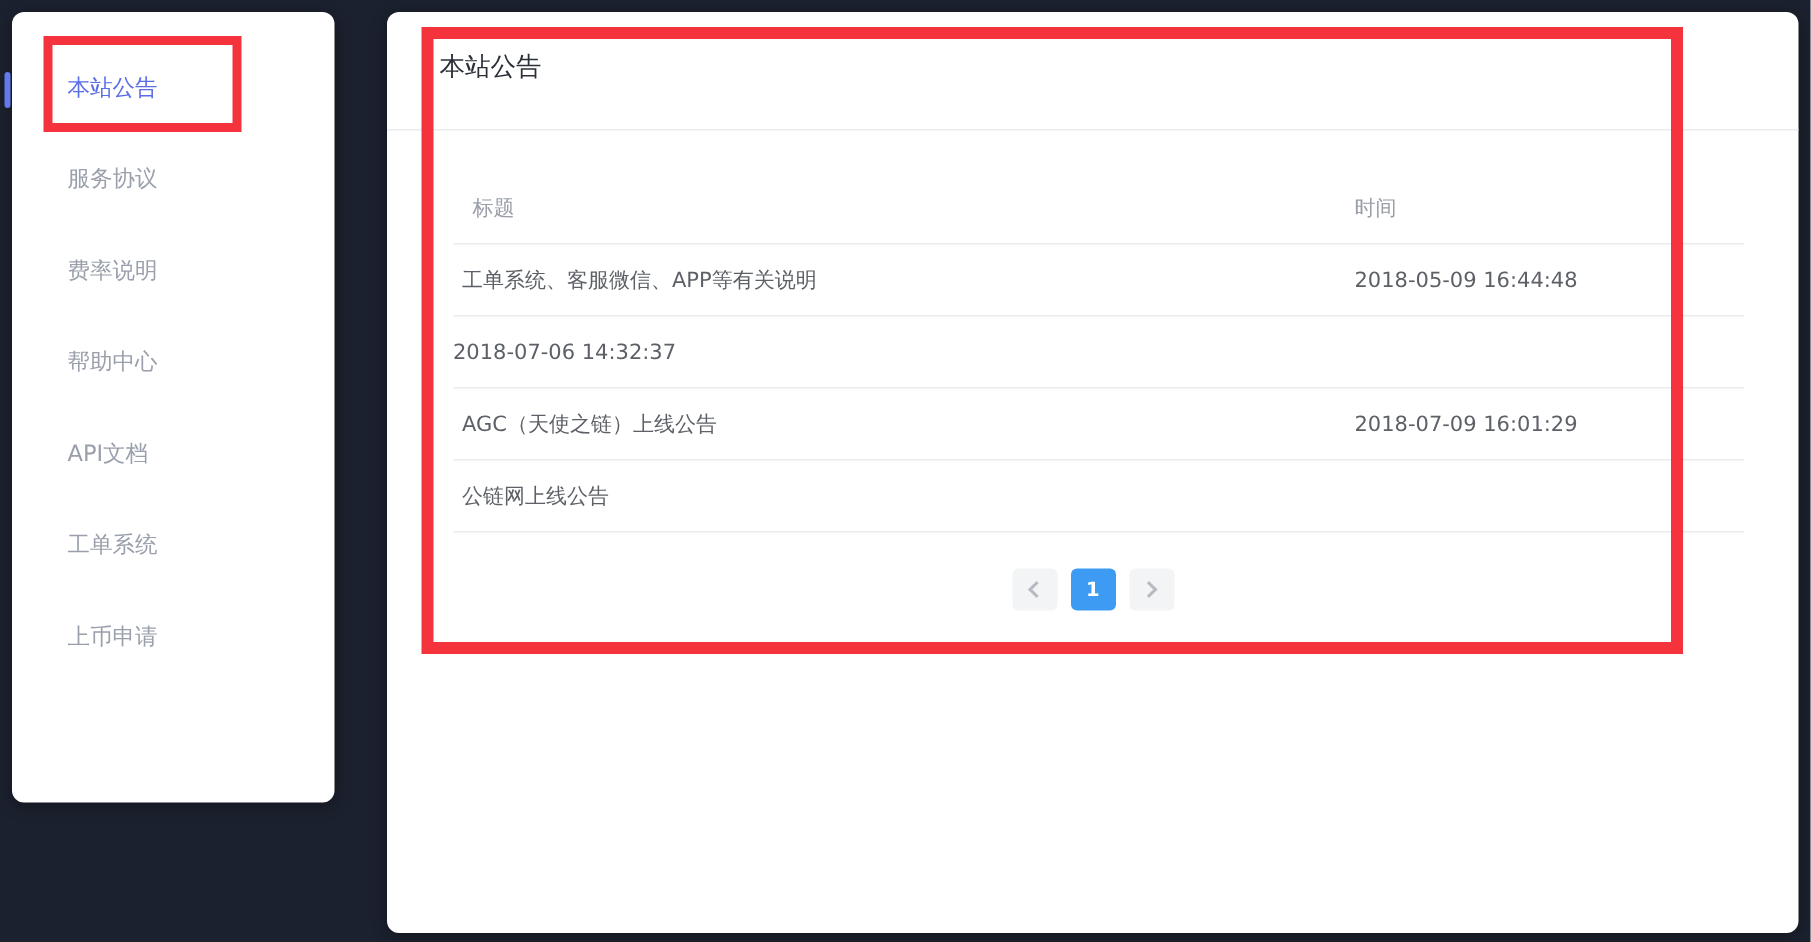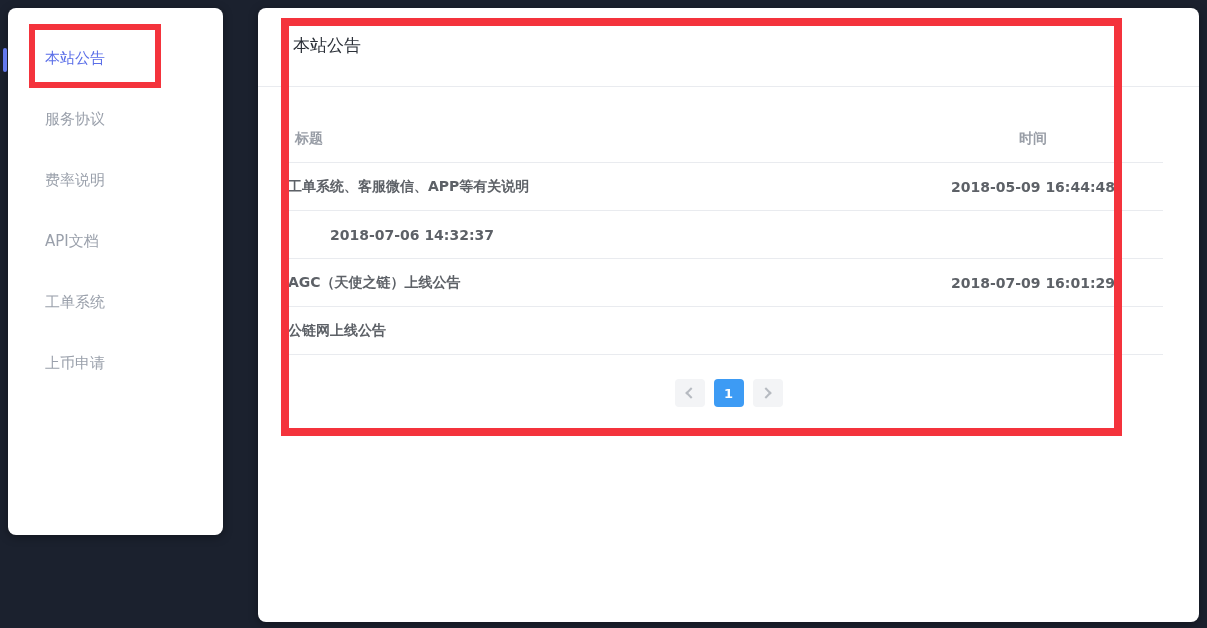--- a/index.html
+++ b/index.html
@@ -45,29 +45,29 @@
     box-shadow:0 2px 10px rgba(0,0,0,.35);
   }
   .content-header{
     height:79px;line-height:74px;padding-left:35px;
     border-bottom:1px solid var(--divider);
   }
   .content-header h1{
     display:inline-block;font-size:17px;font-weight:normal;
     color:var(--text-dark);line-height:74px;
   }
-  .notice-table{margin:28px 36px 0 24px;font-weight:bold;}
+  .notice-table{margin:28px 36px 0 44px;}
   .t-row{
     display:flex;align-items:center;height:48px;
     border-bottom:1px solid var(--divider);
     font-size:14px;color:var(--text-gray);
   }
   .t-row.t-head{color:var(--text-light);}
   .cell-title{flex:1;padding-left:13px;overflow:hidden;white-space:nowrap;}
-  .cell-time{width:260px;text-align:center;}
+  .cell-time{width:260px;}
   .t-row:not(.t-head) .cell-title{cursor:pointer;padding-left:6px;}
   
   .pagination{
     margin-top:24px;display:flex;justify-content:center;
     align-items:center;gap:9px;
   }
   .page-btn{
     width:30px;height:28px;border:none;border-radius:4px;
     background:#f3f4f6;display:flex;align-items:center;justify-content:center;
     cursor:pointer;font-family:inherit;
@@ -90,20 +90,21 @@
   .annotation-main{left:281px;top:18px;width:841px;height:418px;border-width:8px;}
 </style>
 </head>
 <body>
 
 <aside class="sidebar-card">
   <ul class="sidebar-menu">
       <li class="active">本站公告</li>
       <li>服务协议</li>
       <li>费率说明</li>
+      <li>帮助中心</li>
       <li>API文档</li>
       <li>工单系统</li>
       <li>上币申请</li>
     </ul>
 </aside>
 <span class="active-indicator"></span>
 <div class="annotation-box annotation-sidebar"></div>
 
 <main class="content-card">
   <header class="content-header">

